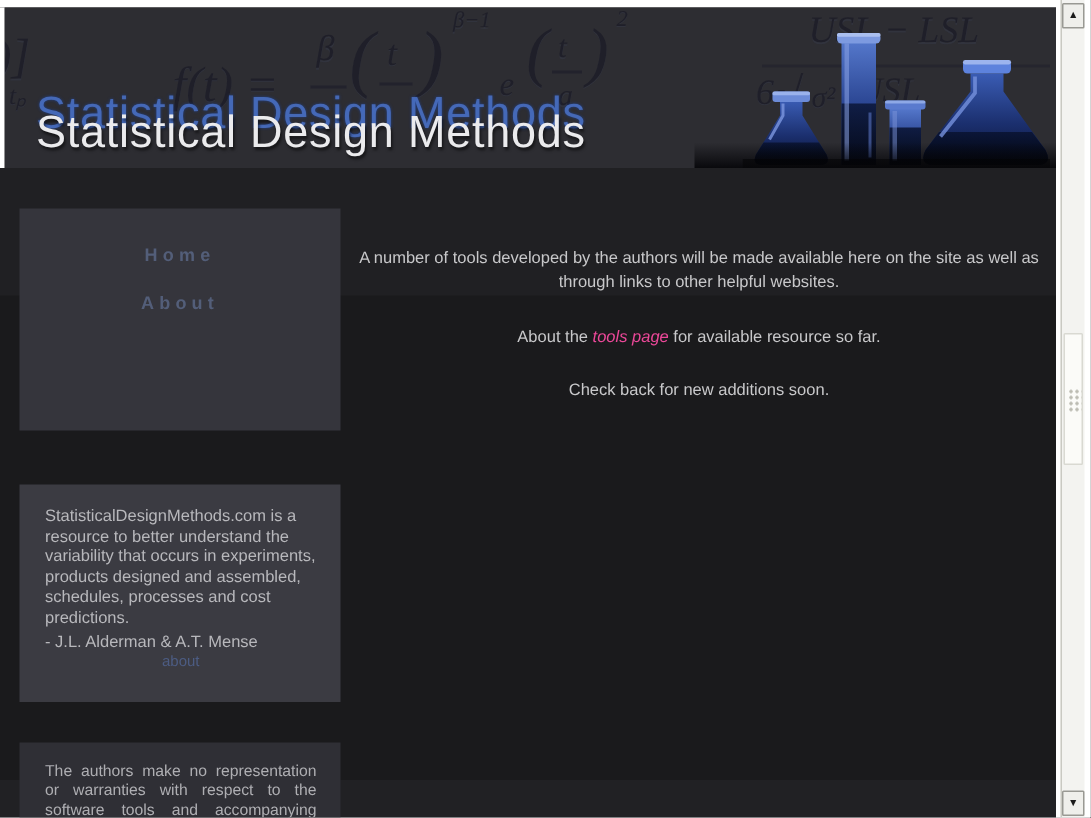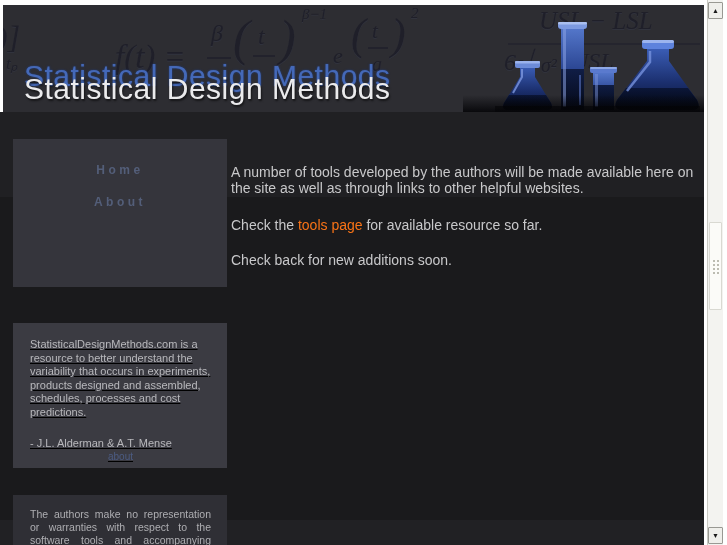--- a/index.html
+++ b/index.html
@@ -34,37 +34,37 @@
   .band-bottom { position:absolute; left:0; top:515px; width:704px; height:25px; background:#212124; }
 
   
   .nav-box { position:absolute; left:13px; top:134px; width:214px; height:148px;
              background:#35353c; padding-top:21px; }
   .nav-item { display:block; text-align:center; height:32px; line-height:20px;
               font-size:12px; font-weight:bold; letter-spacing:3.5px;
               color:#535e79; text-decoration:none; cursor:pointer; }
 
   .quote-box { position:absolute; left:13px; top:318px; width:214px; height:145px;
-               background:#3b3b42; padding:15px 16px 0 17px;text-decoration:underline; }
+               background:#3b3b42; padding:15px 16px 0 17px; }
   .quote-text { font-size:11px; line-height:13.5px; color:#b8b8bc; }
-  .quote-author { font-size:11px; line-height:13px; color:#b8b8bc; margin-top:18px; }
+  .quote-author { font-size:11px; line-height:13px; color:#b8b8bc; margin-top:3px; }
   .quote-link { display:block; text-align:center; font-size:10px; color:#4c5c83;
                 margin-top:1px; text-decoration:none; cursor:pointer; }
 
   .disc-box { position:absolute; left:13px; top:490px; width:214px; height:50px;
               background:#2f2f35; padding:13px 16px 0 17px; overflow:hidden; }
   .disc-text { font-size:10.5px; line-height:13px; color:#aeaeb2; text-align:justify; }
 
   
   .main-col { position:absolute; left:231px; top:107px; width:470px; }
-  .main-col p { font-size:14px; line-height:16px; color:#c8c8ca; }
+  .main-col p { text-align:center; font-size:11px; line-height:16px; color:#c8c8ca; }
   .p1 { position:absolute; top:52px;  left:0; width:470px; }
   .p2 { position:absolute; top:105px; left:0; width:470px; }
   .p3 { position:absolute; top:140px; left:0; width:470px; }
-  .text-link { color:#f97316; text-decoration:none; cursor:pointer; }
+  .text-link { color:#ec4899; text-decoration:none; cursor:pointer;font-style:italic; }
 
   
   .scrollbar { position:absolute; left:707px; top:0; width:16px; height:545px;
                background:#f3f3f0; border-left:1px solid #c9c9c2; }
   .sb-btn { position:absolute; left:0; width:15px; height:17px; background:#efefeb;
             border:1px solid #999993; border-radius:1px;
             display:flex; align-items:center; justify-content:center;
             font-size:7px; color:#1a1a1a; cursor:pointer; }
   .sb-btn-up { top:2px; }
   .sb-btn-down { bottom:1px; }
@@ -174,21 +174,21 @@
       <div class="quote-author">- J.L. Alderman &amp; A.T. Mense</div>
       <a class="quote-link">about</a>
     </div>
 
     <div class="disc-box">
       <div class="disc-text">The authors make no representation or warranties with respect to the software tools and accompanying formulas, called</div>
     </div>
 
     <div class="main-col">
       <p class="p1">A number of tools developed by the authors will be made available here on the site as well as through links to other helpful websites.</p>
-      <p class="p2"><span>Check the </span><a class="text-link">tools page</a><span> for available resource so far.</span></p>
+      <p class="p2"><span>About the </span><a class="text-link">tools page</a><span> for available resource so far.</span></p>
       <p class="p3">Check back for new additions soon.</p>
     </div>
   </div>
 
   <div class="scrollbar">
     <div class="sb-btn sb-btn-up">
         <span>▲</span>
       </div>
     <div class="sb-thumb">
       <div class="sb-grip"></div>

